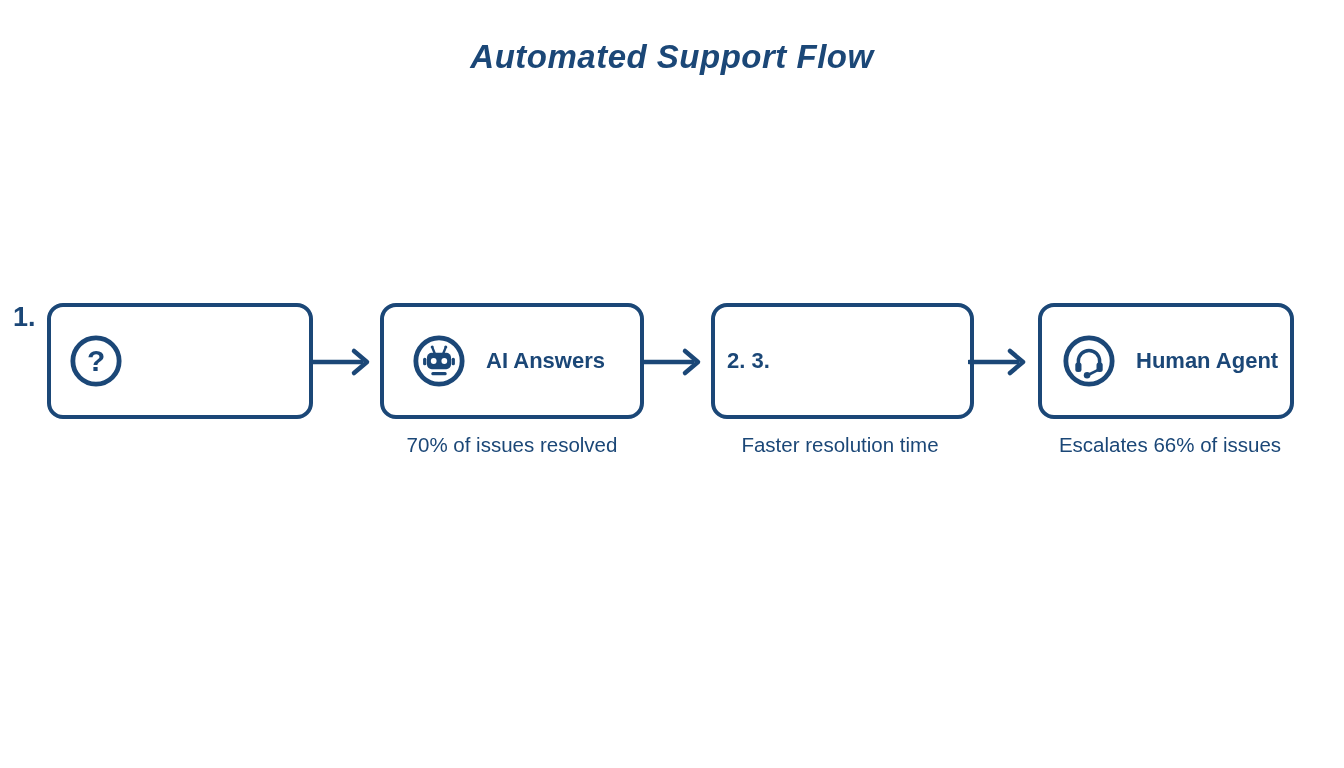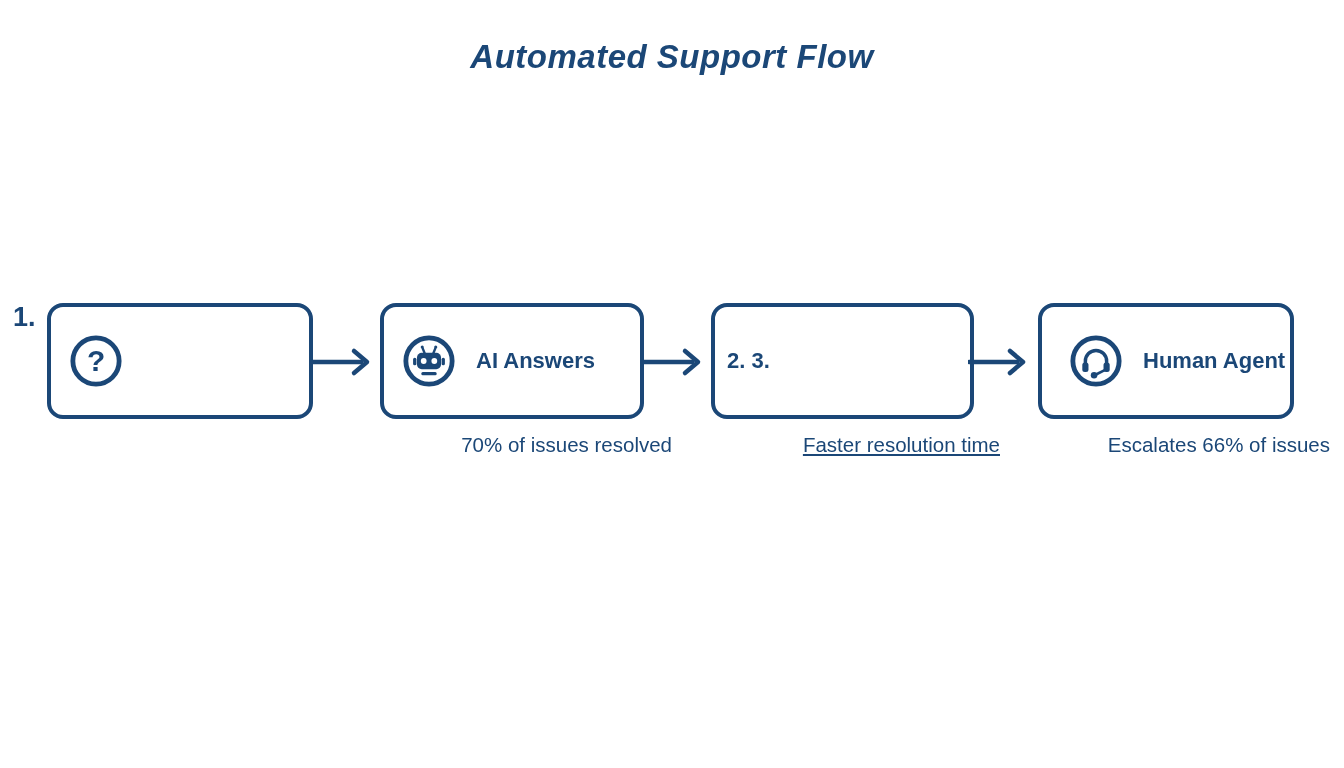--- a/index.html
+++ b/index.html
@@ -27,23 +27,23 @@
     position: absolute;
     top: 303px;
     height: 116px;
     border: 4px solid var(--navy);
     border-radius: 16px;
     background: var(--bg);
     display: flex;
     align-items: center;
   }
   .box-1 { left: 47px;  width: 266px; padding-left: 18px; }
-  .box-2 { left: 380px; width: 264px; padding-left: 18px; }
+  .box-2 { left: 380px; width: 264px; padding-left: 28px; }
   .box-3 { left: 711px; width: 263px; padding-left: 12px; }
-  .box-4 { left: 1038px; width: 256px; padding-left: 27px; }
+  .box-4 { left: 1038px; width: 256px; padding-left: 20px; }
   .step-icon {
     width: 54px; height: 54px;
     flex: 0 0 54px;
     margin-right: 20px;
     color: var(--navy);
   }
   .box-label {
     font-size: 22px;
     font-weight: bold;
     line-height: 1.3;
@@ -69,26 +69,26 @@
     width: 60px; height: 38px;
     color: var(--navy);
   }
   .arrow-1 { left: 312px; }
   .arrow-2 { left: 643px; }
   .arrow-3 { left: 968px; }
   .caption {
     position: absolute;
     top: 433px;
     width: 320px;
-    text-align: right;
+    text-align: center;
     font-size: 20.5px;
     color: var(--navy);
   }
   .caption-2 { left: 352px; }
-  .caption-3 { left: 680px; text-decoration: underline; }
+  .caption-3 { left: 680px; }
   .caption-4 { left: 1010px; }
 </style>
 </head>
 <body>
 
 <div class="title">Automated Support Flow</div>
 
 <div class="outer-marker">1.</div>
 
 <div class="flow-box box-1">

